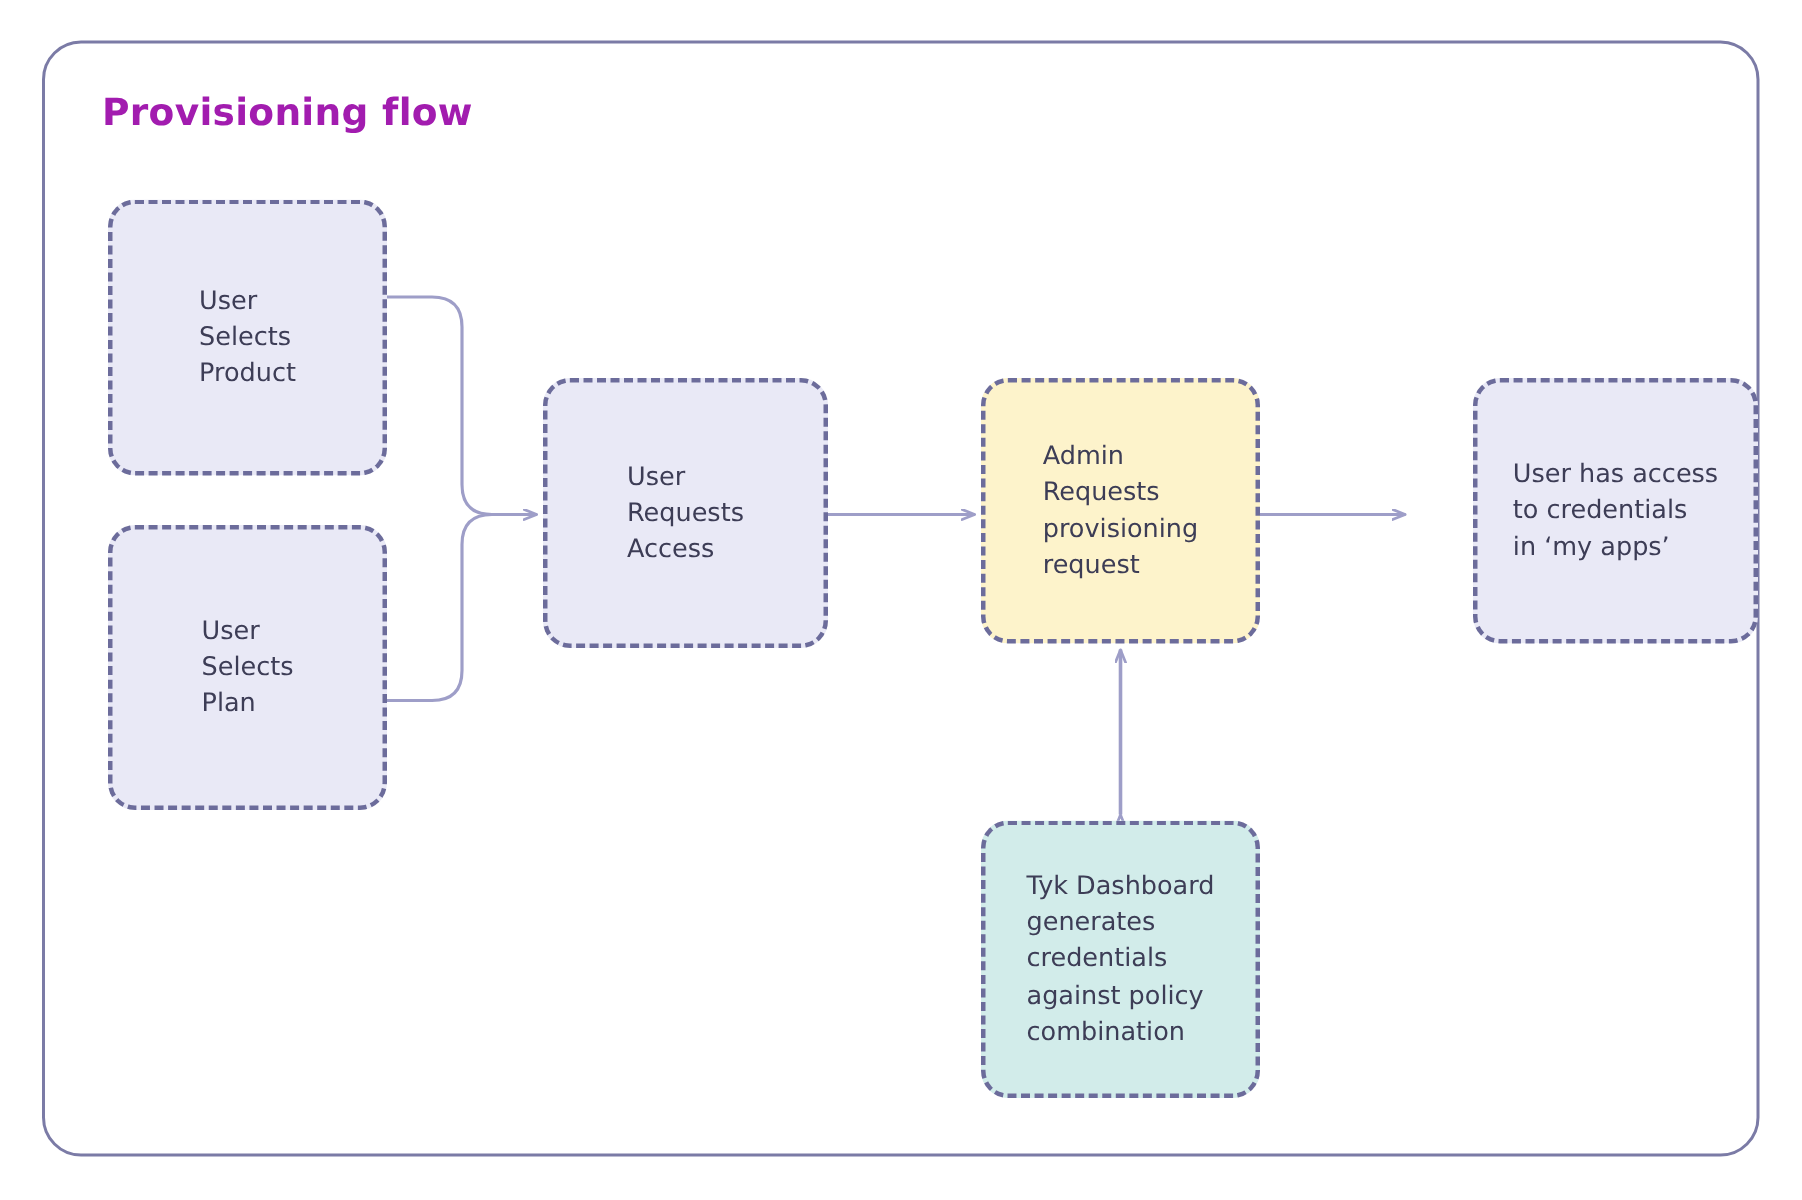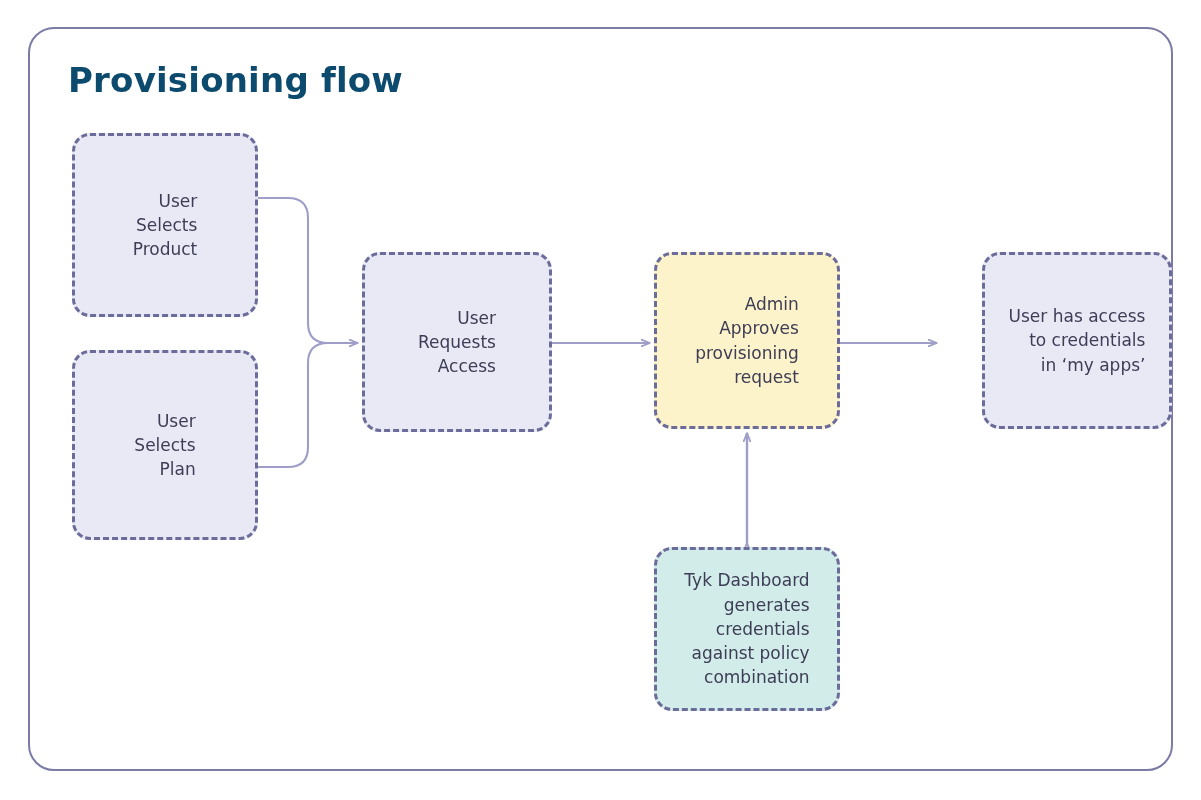--- a/index.html
+++ b/index.html
@@ -23,35 +23,35 @@
     height: 744px;
     box-sizing: border-box;
     border: 2px solid #7b7ba6;
     border-radius: 26px;
     background: transparent;
   }
   #title {
     position: absolute;
     left: 68px;
     top: 60px;
-    font-size: 34px;
+    font-size: 25px;
     font-weight: 600;
-    color: #0c4a6e;
+    color: #a21caf;
     letter-spacing: 0.2px;
     white-space: nowrap;
   }
   .node {
     position: absolute;
     box-sizing: border-box;
     border: 3px dashed #6c6c9b;
     border-radius: 18px;
     display: flex;
     align-items: center;
     justify-content: center;
-    text-align: right;
+    text-align: left;
     color: #3d3d56;
     font-size: 17px;
     line-height: 1.43;
     padding: 6px 10px;
     white-space: pre-line;
   }
   .node.lavender { background: #e9e9f6; }
   .node.yellow   { background: #fdf3cb; }
   .node.teal     { background: #d2ecea; }
 
@@ -100,27 +100,27 @@
 
   <div class="node lavender" style="left:72px; top:350px; width:186px; height:190px;">User
 Selects
 Plan</div>
 
   <div class="node lavender" style="left:362px; top:252px; width:190px; height:180px;">User
 Requests
 Access</div>
 
   <div class="node yellow" style="left:654px; top:252px; width:186px; height:177px;">Admin
-Approves
+Requests
 provisioning
 request</div>
 
   <div class="node lavender" style="left:982px; top:252px; width:190px; height:177px;">User has access
 to credentials
 in ‘my apps’</div>
 
-  <div class="node teal" style="left:654px; top:547px; width:186px; height:164px;">Tyk Dashboard
+  <div class="node teal" style="left:654px; top:547px; width:186px; height:185px;">Tyk Dashboard
 generates
 credentials
 against policy
 combination</div>
 
 </div>
 
 </body></html>

